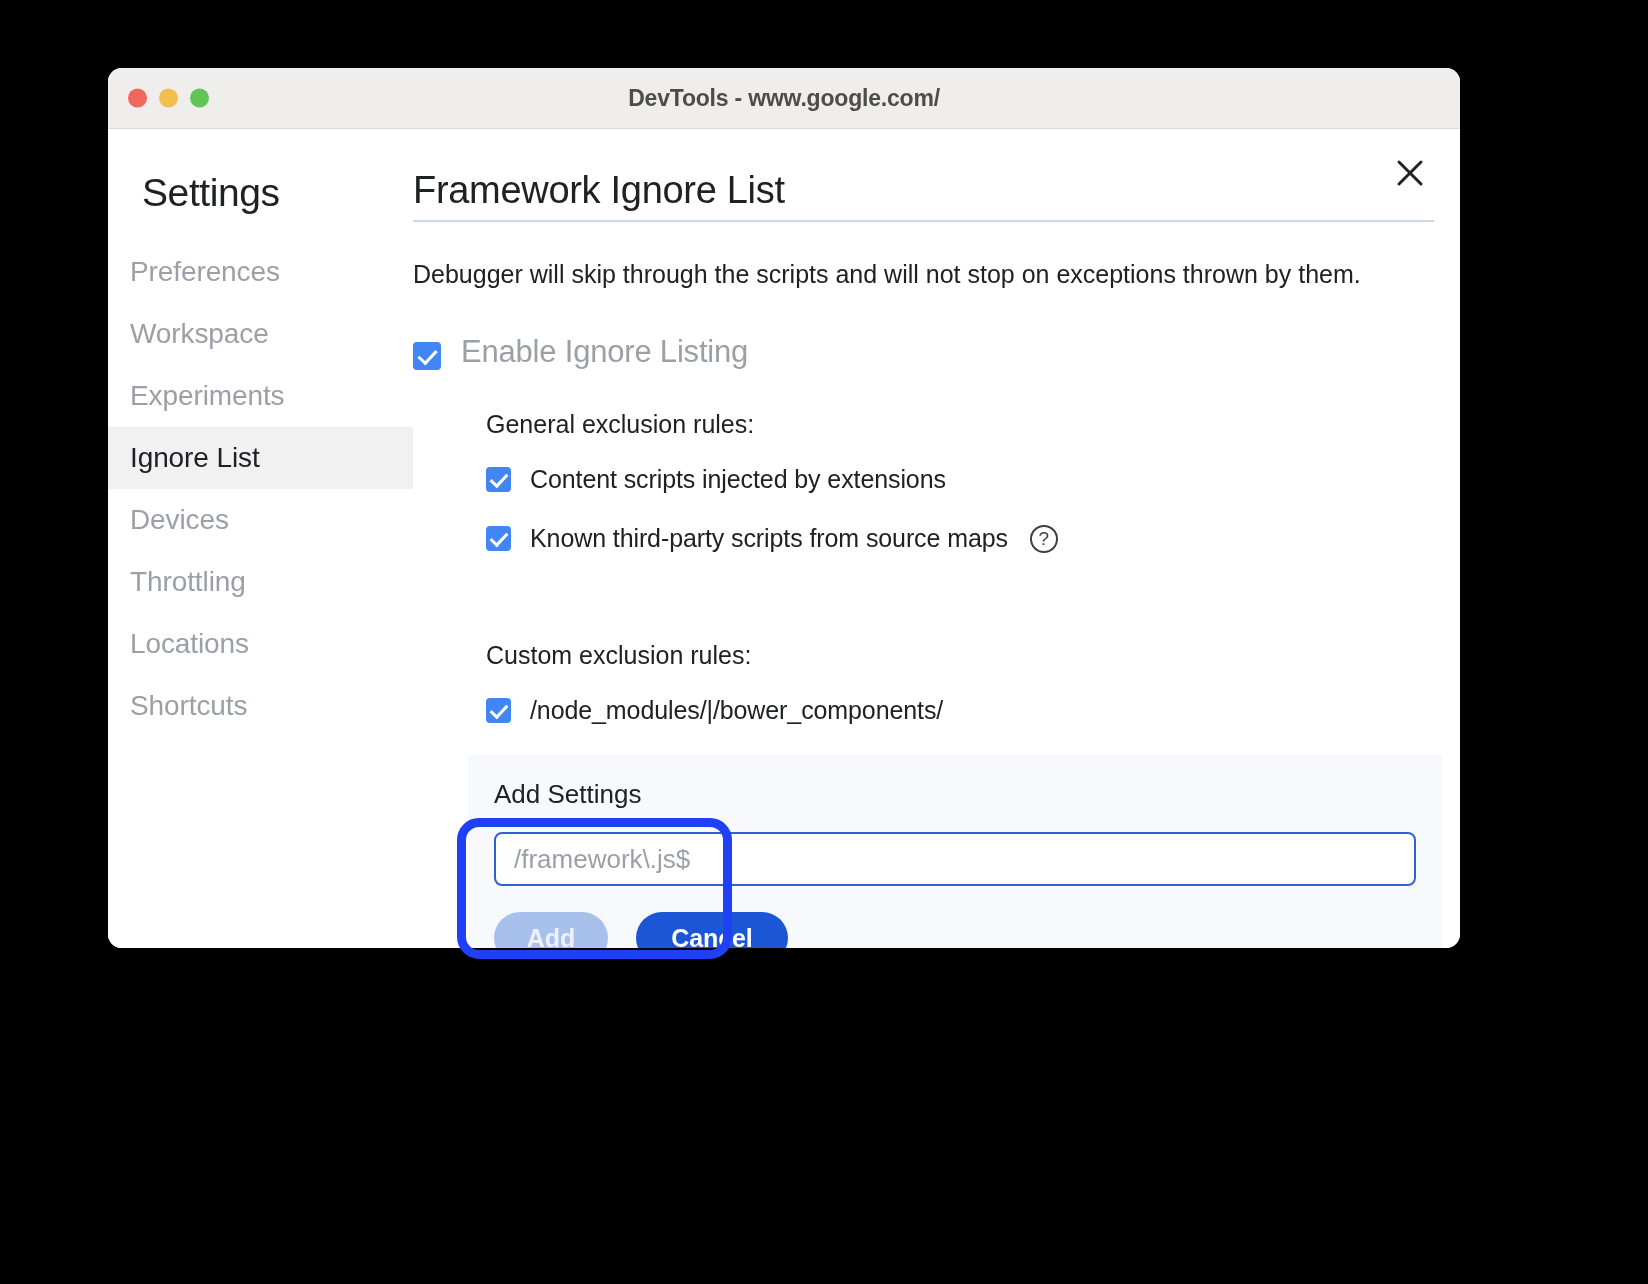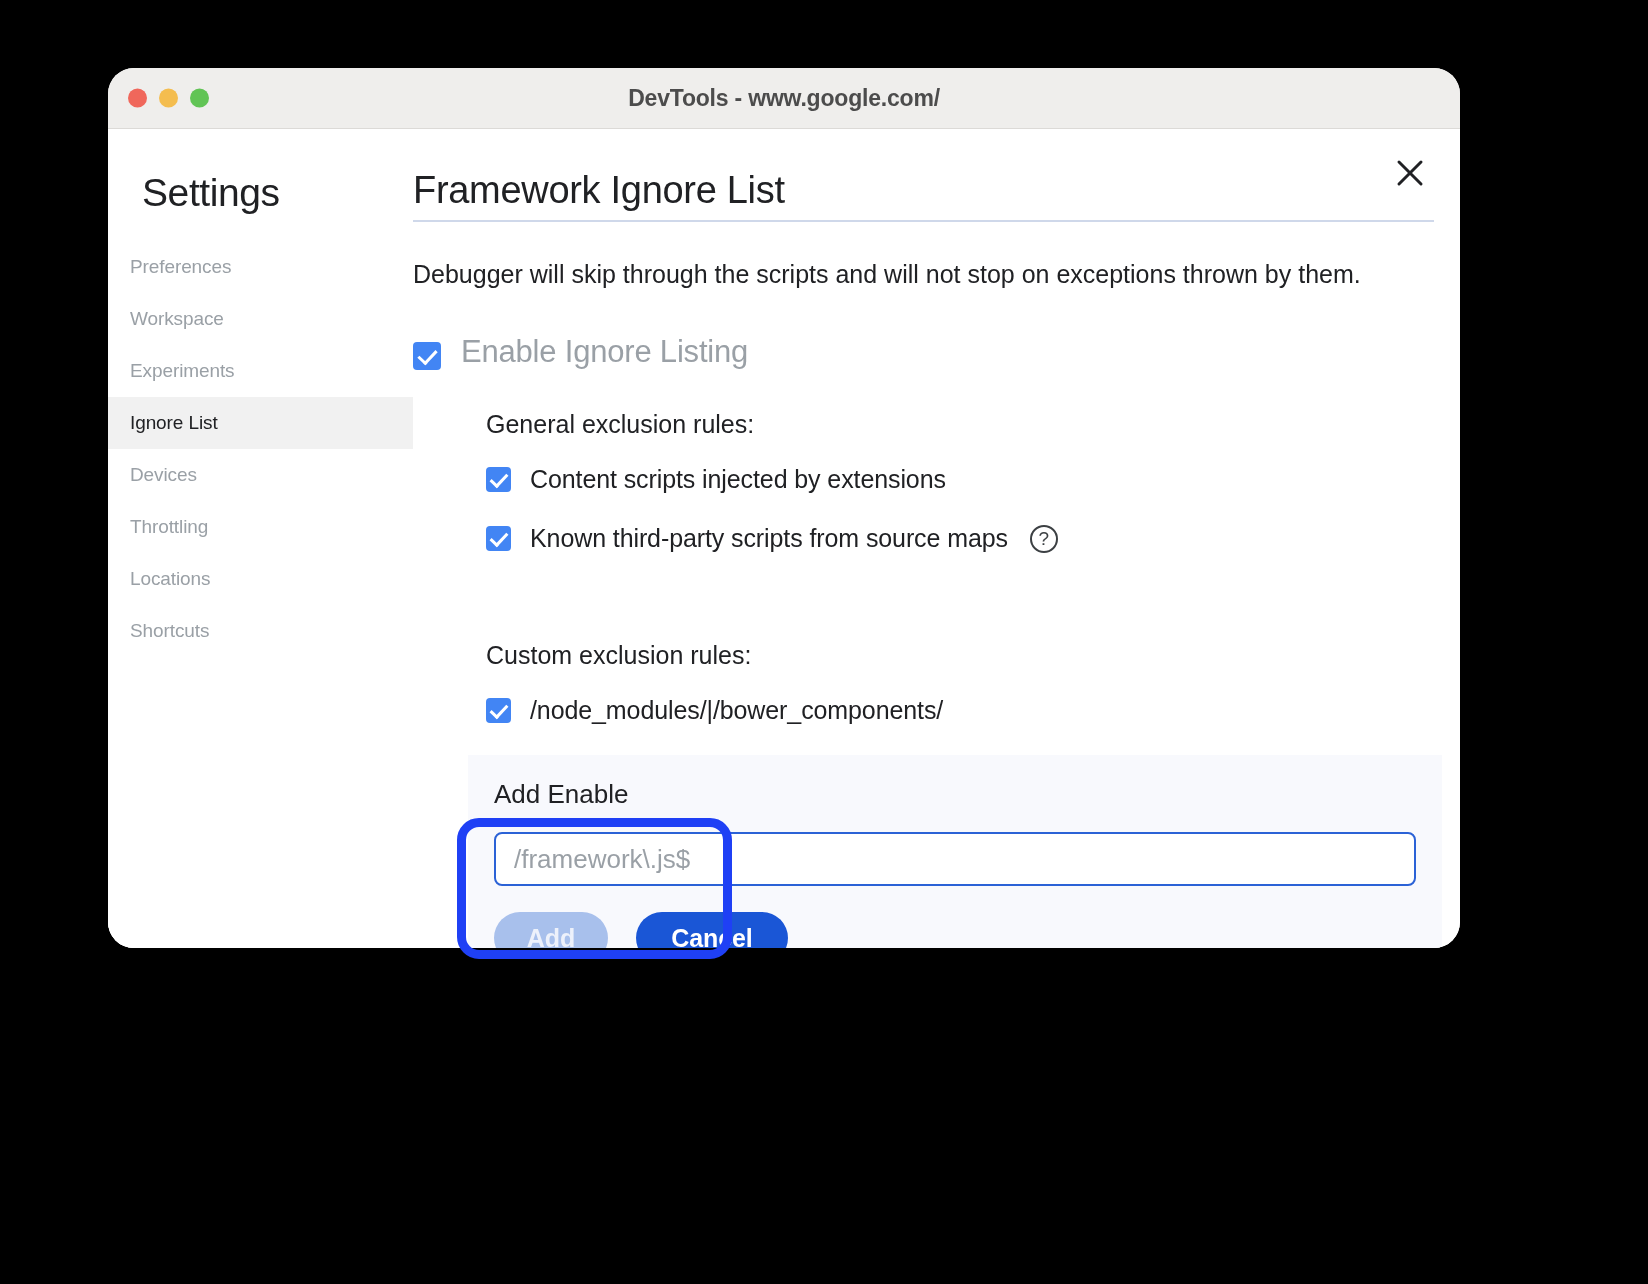--- a/index.html
+++ b/index.html
@@ -20,21 +20,21 @@
   }
 
   
   .window {
     position: absolute;
     left: 108px;
     top: 68px;
     width: 1352px;
     height: 880px;
     background: #ffffff;
-    border-radius: 26px;
+    border-radius: 14px;
     overflow: hidden;
     box-shadow: 0 6px 34px rgba(0,0,0,0.45);
   }
 
   .titlebar {
     position: relative;
     height: 61px;
     background: #efeeec;
     border-bottom: 1px solid #dcdad7;
     display: flex;
@@ -94,21 +94,21 @@
 
   .settings-title {
     font-size: 39px;
     color: #202124;
     padding-left: 34px;
     margin-bottom: 26px;
     letter-spacing: -0.4px;
   }
 
   .nav-item {
-    font-size: 19px;
+    font-size: 28px;
     color: #9aa0a6;
     padding: 15px 0 15px 22px;
     cursor: pointer;
     letter-spacing: -0.1px;
   }
   .nav-item.active {
     background: #f1f1f1;
     color: #202124;
   }
 
@@ -367,21 +367,21 @@
 
           <div class="section-head">Custom exclusion rules:</div>
 
           <div class="row rule-row">
             <span class="cb"></span>
             <span class="rule-label">/node_modules/|/bower_components/</span>
           </div>
         </div>
 
         <div class="add-panel">
-          <div class="add-label">Add Enable</div>
+          <div class="add-label">Add Settings</div>
           <input class="pattern-input" type="text" placeholder="/framework\.js$" style="">
           <div class="btn-row">
             <button class="btn btn-add">Add</button>
             <button class="btn btn-cancel">Cancel</button>
           </div>
         </div>
 
       </div>
     </div>
   </div>

